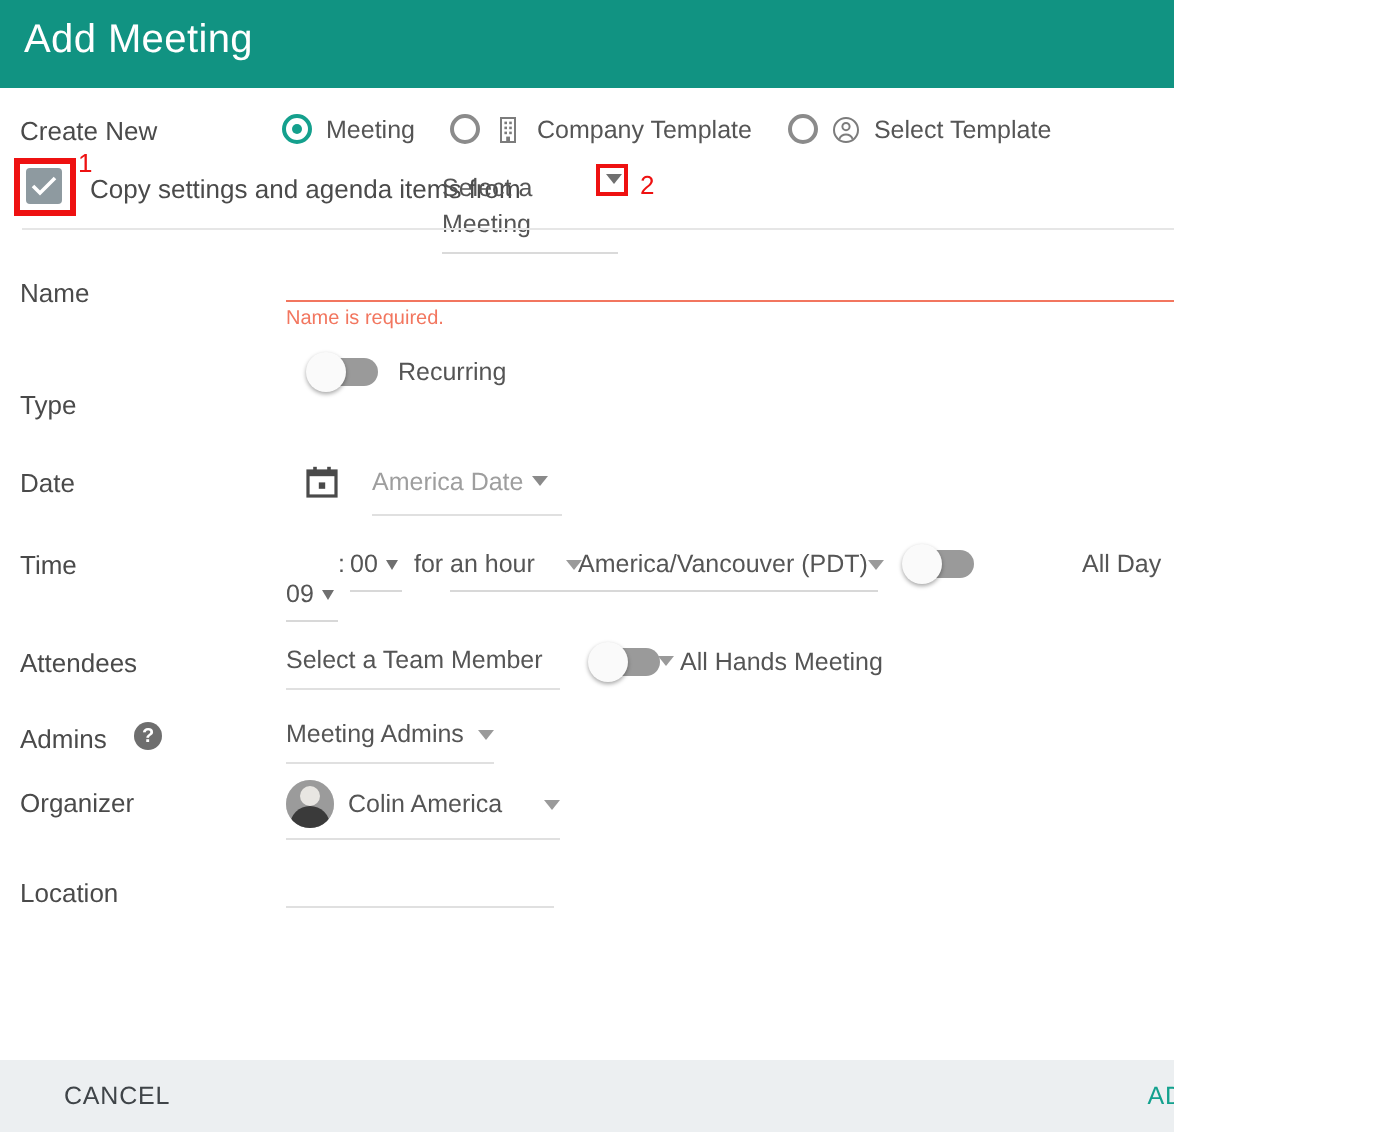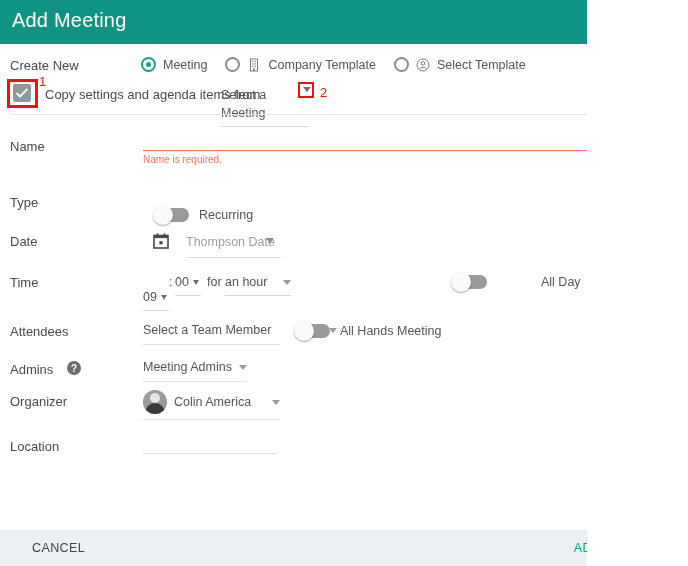--- a/index.html
+++ b/index.html
@@ -150,21 +150,21 @@
   }
   .toggle::after {
     content: ""; position: absolute; left: -2px; top: -3px;
     width: 20px; height: 20px; border-radius: 50%;
     background: #fafafa;
     box-shadow: 0 1px 2px rgba(0,0,0,.35);
   }
   .toggle-wrap { position: absolute; display: flex; align-items: center; }
   .toggle-text { margin-left: 10px; font-size: 12.5px; color: #555; white-space: nowrap; }
 
-  #type-toggle-wrap { left: 155px; top: 208px; }
+  #type-toggle-wrap { left: 155px; top: 179px; }
   #allday-toggle-wrap { left: 453px; top: 275px; gap: 44px; }
   #allhands-toggle-wrap { left: 296px; top: 324px; }
   #coachplan-toggle-wrap { left: 11px; top: 487px; }
 
   
   #cal-icon { position: absolute; left: 152px; top: 232px; }
   #date-select {
     position: absolute; left: 186px; top: 232px;
     width: 95px; border-bottom: 1px solid #e0e0e0;
     padding-bottom: 7px; cursor: pointer;
@@ -348,37 +348,42 @@
 
   <div class="lbl" id="date-label">Date</div>
   <svg id="cal-icon" width="18" height="18" viewBox="0 0 18 18">
     <rect x="2" y="3.5" width="14" height="12.5" fill="none" stroke="#4a4a4a" stroke-width="1.6"></rect>
     <rect x="2" y="3.5" width="14" height="2.6" fill="#4a4a4a"></rect>
     <rect x="4.6" y="1.4" width="1.8" height="3" fill="#4a4a4a"></rect>
     <rect x="11.6" y="1.4" width="1.8" height="3" fill="#4a4a4a"></rect>
     <rect x="7.4" y="9.2" width="3.2" height="3.2" fill="#4a4a4a"></rect>
   </svg>
   <div id="date-select">
-    <span class="ctl-text muted">Thompson Date</span>
+    <span class="ctl-text muted">America Date</span>
   </div>
   <div id="date-caret"></div>
 
   <div class="lbl" id="time-label">Time</div>
   <div class="time-field" id="time-hour">
     <span class="ctl-text">09</span>
     <span class="chev"></span>
   </div>
   <span id="time-colon">:</span>
   <div class="time-field" id="time-min">
     <span class="ctl-text">00</span>
     <span class="chev"></span>
   </div>
   <span id="time-for">for</span>
   <div class="time-field" id="time-dur">
     <span class="ctl-text">an hour</span>
+    <span class="grow"></span>
+    <span class="caret-sm"></span>
+  </div>
+  <div class="time-field" id="time-tz">
+    <span class="ctl-text">America/Vancouver (PDT)</span>
     <span class="grow"></span>
     <span class="caret-sm"></span>
   </div>
   <div class="toggle-wrap" id="allday-toggle-wrap">
     <div class="toggle"></div>
     <span class="toggle-text">All Day</span>
   </div>
 
   <div class="lbl" id="attendees-label">Attendees</div>
   <div id="attendees-select">

